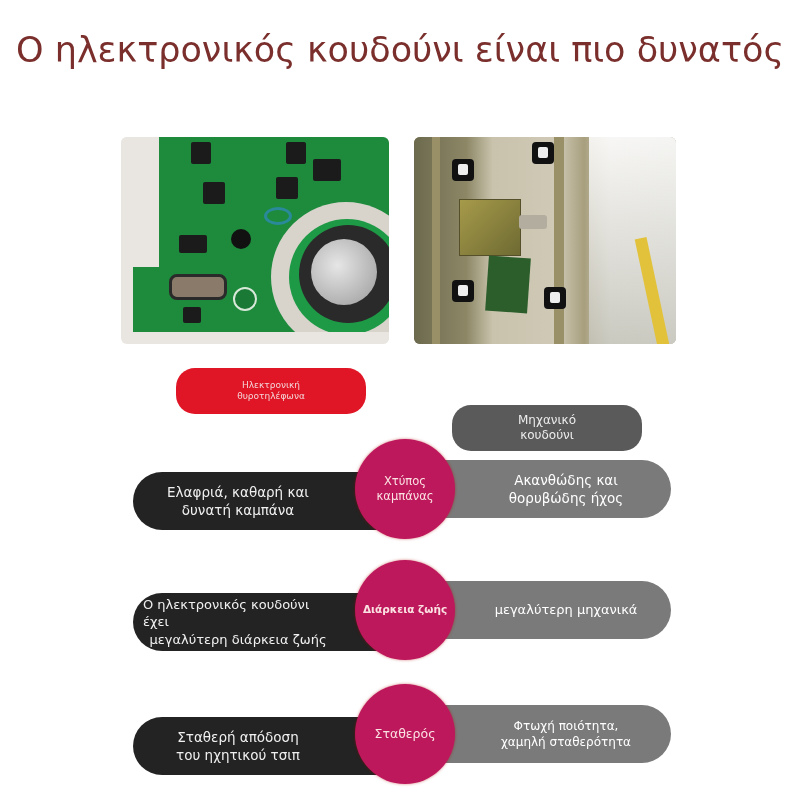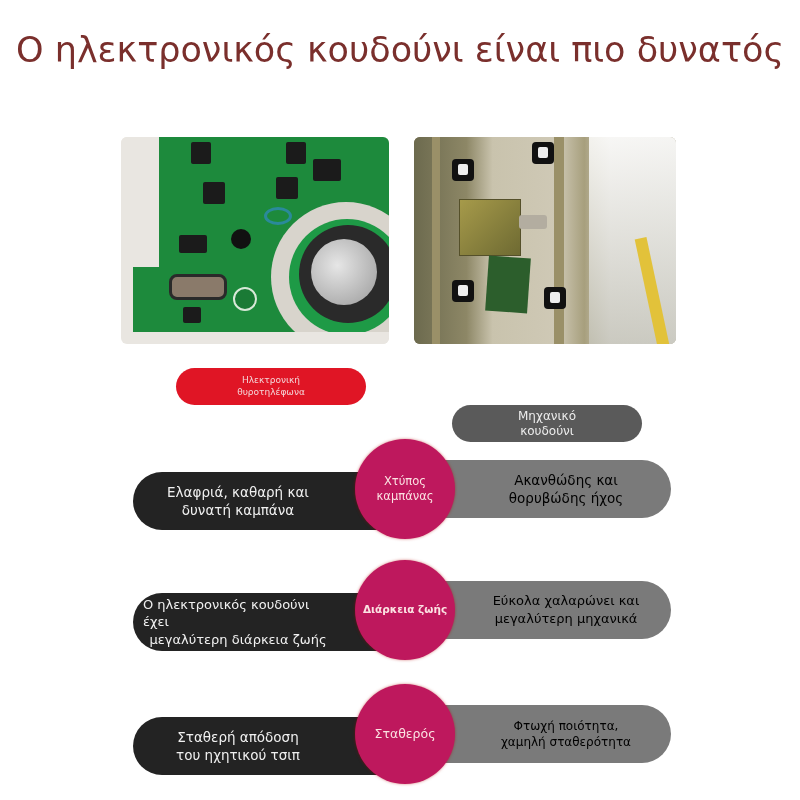--- a/index.html
+++ b/index.html
@@ -37,38 +37,38 @@
   .rail { position: absolute; top: 0; height: 207px; background: #9a9068; }
   .clip { position: absolute; width: 22px; height: 22px; background: #111; border-radius: 4px; }
   .clip::after { content: ""; position: absolute; left: 6px; top: 5px; width: 10px; height: 11px; background: #eee; border-radius: 2px; }
   .solenoid { position: absolute; left: 45px; top: 62px; width: 60px; height: 55px; background: linear-gradient(135deg, #a69a4a, #6e6a32); border: 1px solid #55502a; }
   .plunger { position: absolute; left: 105px; top: 78px; width: 28px; height: 14px; background: #b3ada0; border-radius: 3px; }
   .pcb-small { position: absolute; left: 73px; top: 120px; width: 42px; height: 55px; background: #2c5e2c; transform: rotate(4deg); }
   .bag { position: absolute; left: 175px; top: 0; width: 90px; height: 207px; background: linear-gradient(160deg, rgba(255,255,255,0.85), rgba(190,190,180,0.7)); }
   .yellow { position: absolute; left: 232px; top: 100px; width: 12px; height: 110px; background: #e2c23a; transform: rotate(-12deg); }
 
   .pill {
-    position: absolute; top: 368px; height: 37px; border-radius: 19px;
+    position: absolute; top: 368px; height: 46px; border-radius: 19px;
     color: #fff; text-align: center; display: flex; align-items: center; justify-content: center;
     flex-direction: column; line-height: 1.25;
   }
   .pill-red { left: 176px; width: 190px; background: #e01525; font-size: 9px; color: #f3d6d8; }
   .pill-gray { left: 452px; width: 190px; background: #5a5a5a; font-size: 12px; color: #ececec; margin-top: 37px; }
 
   .row { position: absolute; left: 133px; width: 538px; height: 58px; }
   .bar-left {
     position: absolute; left: 0; top: 12px; width: 280px; height: 58px; background: #232323;
     border-radius: 29px 0 0 29px;
     color: #f0f0f0; font-size: 13.5px; display: flex; align-items: center; justify-content: center;
     flex-direction: column; line-height: 1.35; padding-right: 80px; box-sizing: border-box; padding-left: 10px;
   }
   .bar-right {
     position: absolute; right: 0; top: 0; width: 280px; height: 58px; background: #7a7a7a;
     border-radius: 0 29px 29px 0;
-    color: #000000; font-size: 13.5px; display: flex; align-items: center; justify-content: center;
+    color: #ffffff; font-size: 13.5px; display: flex; align-items: center; justify-content: center;
     flex-direction: column; line-height: 1.35; padding-left: 80px; box-sizing: border-box; padding-right: 10px;
   }
   .circle {
     position: absolute; left: 222px; top: -21px; width: 100px; height: 100px; border-radius: 50%;
     background: #be185d; color: #fbe2e2; display: flex; align-items: center; justify-content: center;
     flex-direction: column; text-align: center; font-size: 11.5px; line-height: 1.3;
     box-shadow: 0 0 3px rgba(180,0,0,0.5);
   }
   .row1 { top: 460px; }
   .row2 { top: 581px; }
@@ -142,21 +142,20 @@
     <span>καμπάνας</span>
   </div>
 </div>
 
 <div class="row row2">
   <div class="bar-left">
     <span>Ο ηλεκτρονικός κουδούνι έχει</span>
     <span>μεγαλύτερη διάρκεια ζωής</span>
   </div>
   <div class="bar-right">
-    <span>Εύκολα χαλαρώνει και</span>
     <span>μεγαλύτερη μηχανικά</span>
   </div>
   <div class="circle">
     <span>Διάρκεια ζωής</span>
   </div>
 </div>
 
 <div class="row row3">
   <div class="bar-left">
     <span>Σταθερή απόδοση</span>

